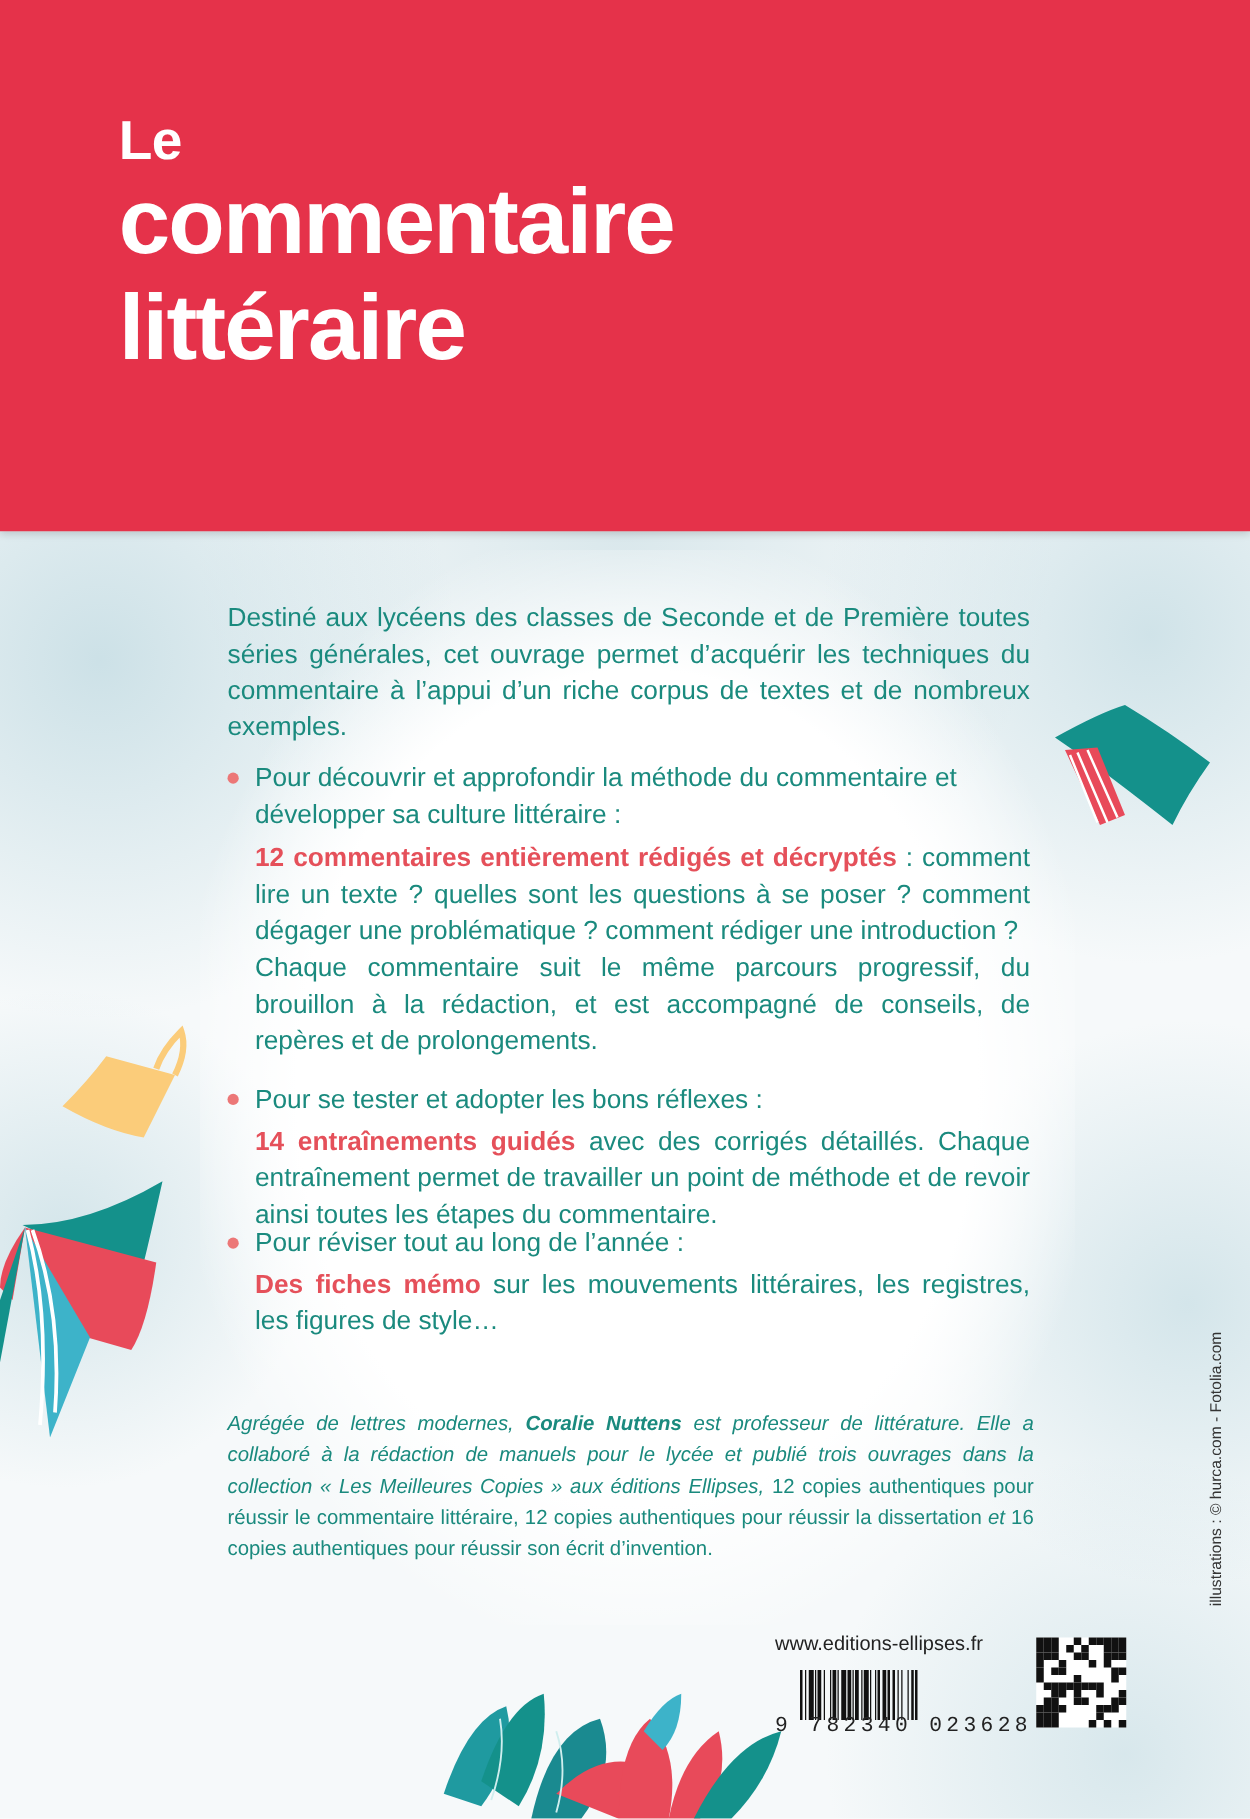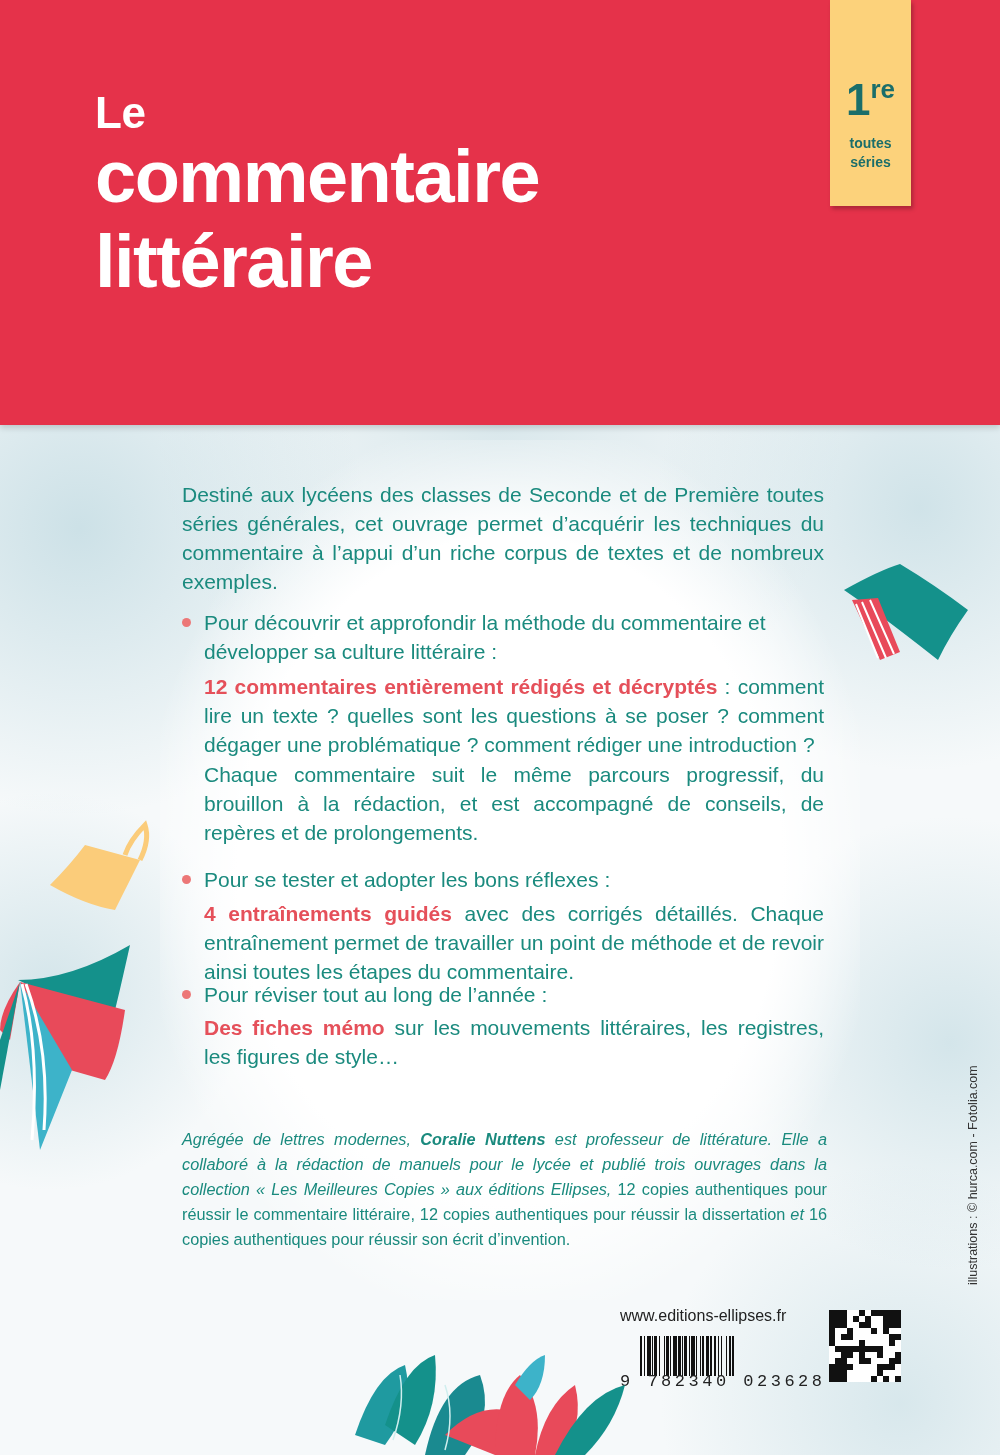--- a/index.html
+++ b/index.html
@@ -105,42 +105,35 @@
 <body>
 
 <div class="bg-texture"></div>
 <div class="content-panel"></div>
 
 <div class="header">
   <div class="title-small">Le</div>
   <div class="title-big l2">littéraire</div>
   <div class="title-big l1">commentaire</div>
 
-  <div class="ribbon r2">
-    <div class="grade"><span>1</span><sup>re</sup></div>
-    <div class="sub">
-      <div>toutes</div>
-      <div>séries</div>
-    </div>
-  </div>
 </div>
 
 <div class="text intro">Destiné aux lycéens des classes de Seconde et de Première toutes séries générales, cet ouvrage permet d’acquérir les techniques du commentaire à l’appui d’un riche corpus de textes et de nombreux exemples.</div>
 
 <div class="bullet-dot" style="left:182px; top:618px;"></div>
 <div class="text bullet-head" style="top:608px;">Pour découvrir et approfondir la méthode du commentaire et développer sa culture littéraire :</div>
 <div class="text block" style="top:672px;">
   <span class="hl">12 commentaires entièrement rédigés et décryptés</span><span> : comment lire un texte ? quelles sont les questions à se poser ? comment dégager une problématique ? comment rédiger une introduction ?</span>
 </div>
 <div class="text block" style="top:760px;">Chaque commentaire suit le même parcours progressif, du brouillon à la rédaction, et est accompagné de conseils, de repères et de prolongements.</div>
 
 <div class="bullet-dot" style="left:182px; top:875px;"></div>
 <div class="text bullet-head" style="top:865px;">Pour se tester et adopter les bons réflexes :</div>
 <div class="text block" style="top:899px;">
-  <span class="hl">4 entraînements guidés</span><span> avec des corrigés détaillés. Chaque entraînement permet de travailler un point de méthode et de revoir ainsi toutes les étapes du commentaire.</span>
+  <span class="hl">14 entraînements guidés</span><span> avec des corrigés détaillés. Chaque entraînement permet de travailler un point de méthode et de revoir ainsi toutes les étapes du commentaire.</span>
 </div>
 
 <div class="bullet-dot" style="left:182px; top:990px;"></div>
 <div class="text bullet-head" style="top:980px;">Pour réviser tout au long de l’année :</div>
 <div class="text block" style="top:1013px;">
   <span class="hl">Des fiches mémo</span><span> sur les mouvements littéraires, les registres, les figures de style…</span>
 </div>
 
 <div class="bio">
   <span>Agrégée de lettres modernes, </span><b>Coralie Nuttens</b><span> est professeur de littérature. Elle a collaboré à la rédaction de manuels pour le lycée et publié trois ouvrages dans la collection « Les Meilleures Copies » aux éditions Ellipses, </span><span class="normal">12 copies authentiques pour réussir le commentaire littéraire, 12 copies authentiques pour réussir la dissertation</span><span> et </span><span class="normal">16 copies authentiques pour réussir son écrit d’invention.</span>

